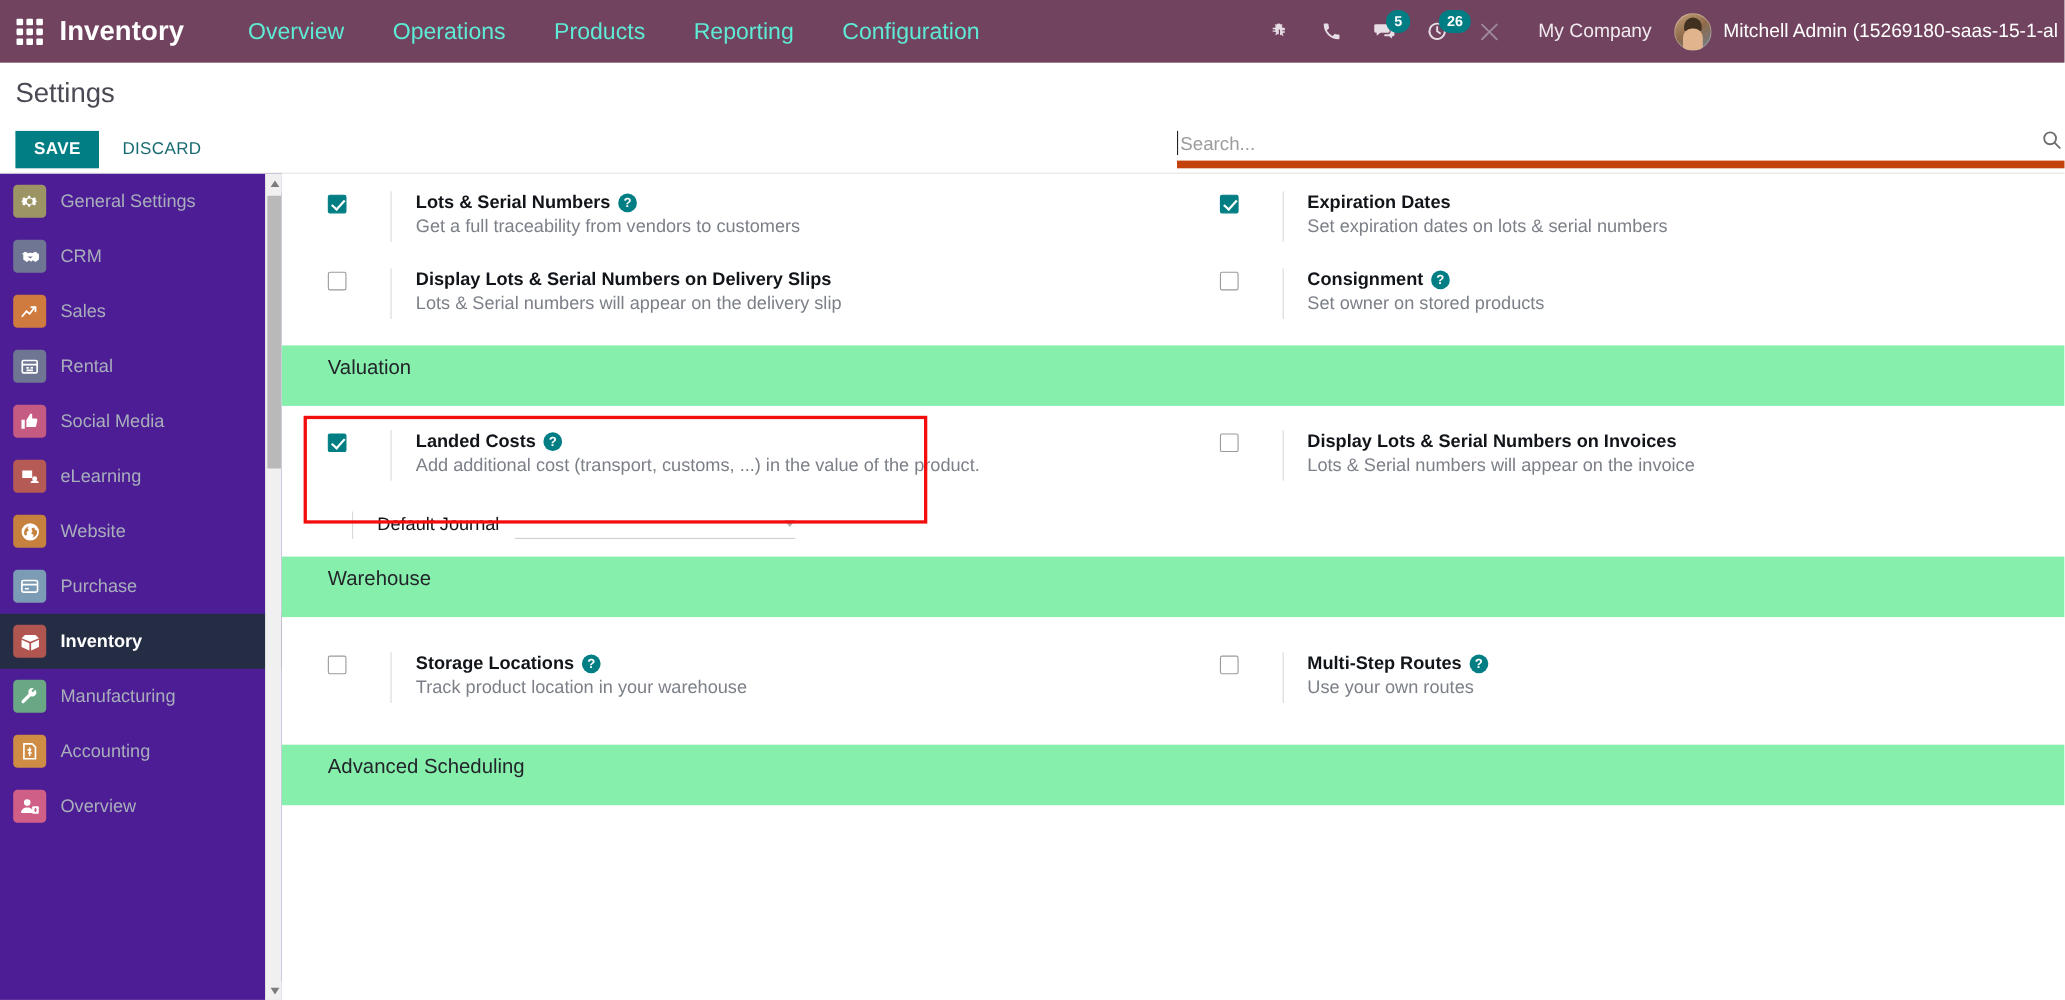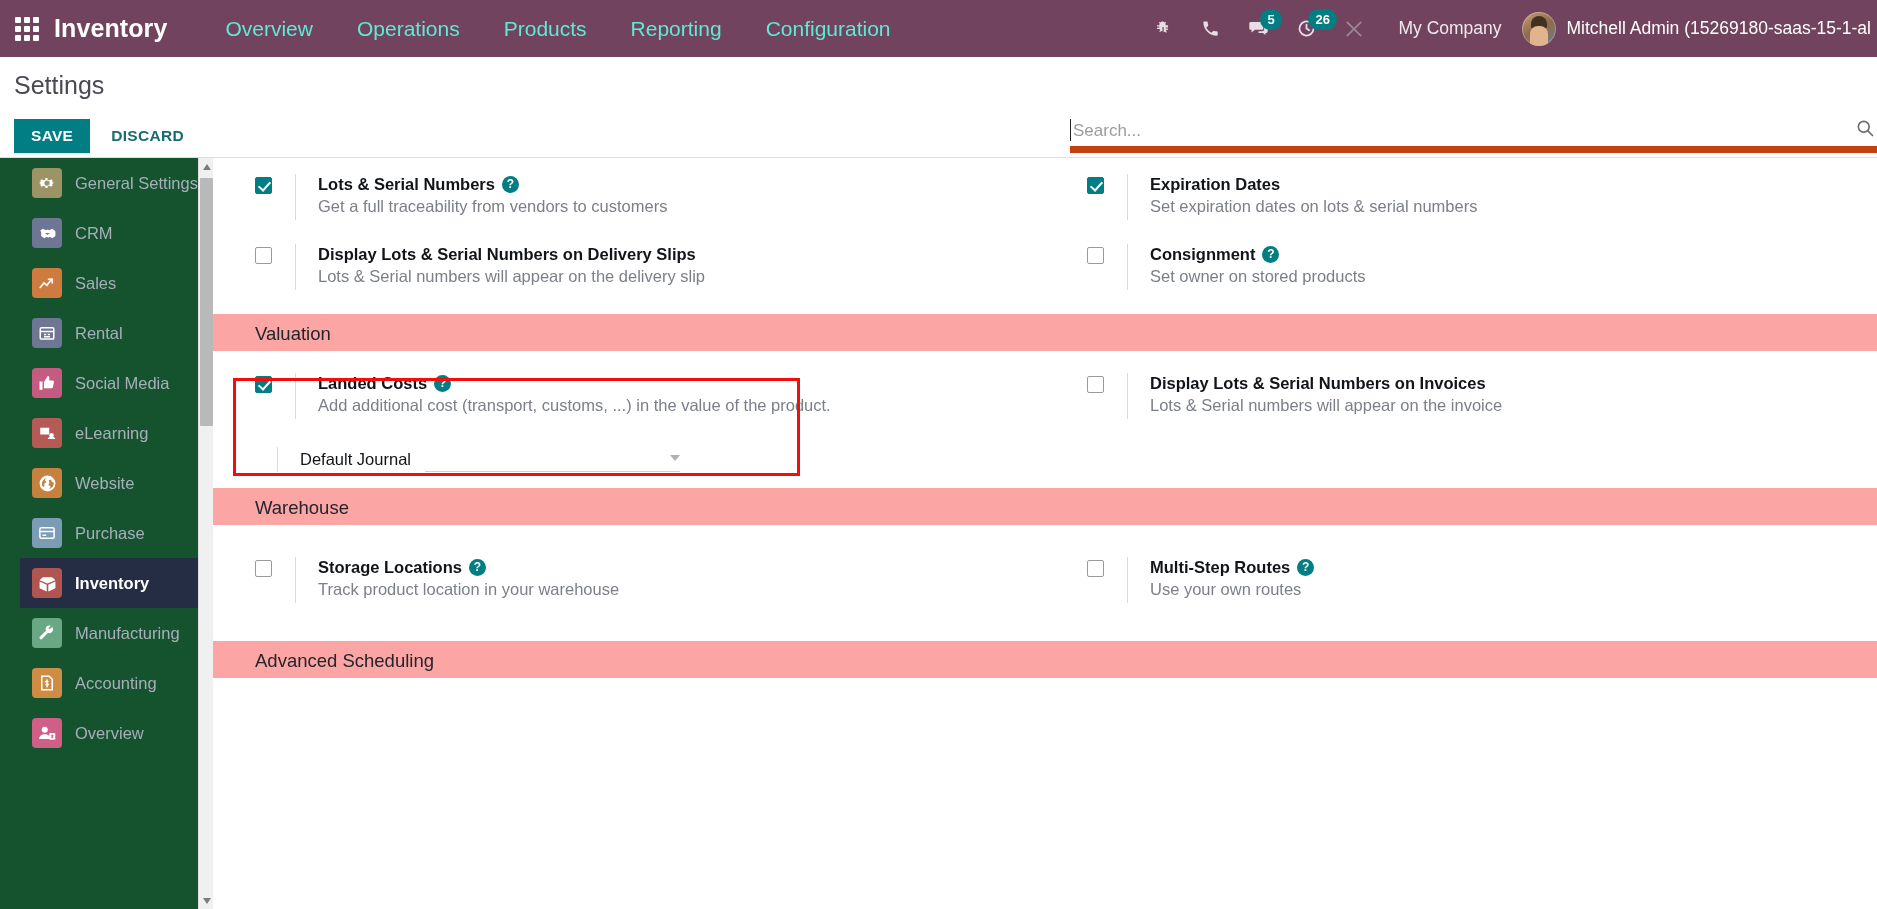--- a/index.html
+++ b/index.html
@@ -71,21 +71,21 @@
   .page-title {
     position: absolute; left: 14px; top: 14px;
     font-size: 25px; color: #4a4a55; font-weight: 400;
   }
   .btn-row { position: absolute; left: 14px; top: 62px; display: flex; align-items: center; gap: 10px; }
   .btn-save {
     background: #017e84; color: #fff; font-size: 15.5px; font-weight: 700;
     padding: 8px 17px; border: none; cursor: pointer; letter-spacing: .3px;
   }
   .btn-discard {
-    background: transparent; color: #186b72; font-size: 15.5px; font-weight: 700;
+    background: transparent; color: #186b72; font-size: 15.5px; font-weight: 400;
     padding: 8px 11px; border: none; cursor: pointer; letter-spacing: .3px;
   }
   .searchwrap {
     position: absolute; left: 1070px; top: 62px; right: 0;
     display: flex; align-items: flex-end;
     border-bottom: 7px solid #c2410c; height: 34px;
   }
   .searchwrap .caret {
     width: 1px; height: 22px; background: #222; margin-bottom: 5px; flex: 0 0 auto;
   }
@@ -94,22 +94,22 @@
     font-size: 17px; color: #333; font-family: "Liberation Sans", sans-serif;
     padding: 0 0 5px 2px;
   }
   .search-input::placeholder { color: #9c9c9c; }
   .search-icon { flex: 0 0 auto; color: #6d6d6d; padding: 0 2px 4px 6px; }
 
   
   .body-wrap { display: flex; height: 751px; }
 
   .sidebar {
-    width: 213px; background: #14532d; flex: 0 0 auto;
-    overflow: hidden; position: relative; padding-left: 20px;
+    width: 256px; background: #4c1d95; flex: 0 0 auto;
+    overflow: hidden; position: relative;
   }
   .side-item {
     height: 50px; display: flex; align-items: center; gap: 13px;
     padding-left: 12px; cursor: pointer;
   }
   .side-item.active { background: #242d44; }
   .side-ico {
     width: 30px; height: 30px; border-radius: 4px; flex: 0 0 auto;
     display: flex; align-items: center; justify-content: center;
     color: #fff; position: relative; overflow: hidden;
@@ -136,40 +136,40 @@
   .sb-thumb {
     position: absolute; left: 1px; top: 20px; width: 13px; height: 248px;
     background: #b9b9b9; border-radius: 1px;
   }
 
   .content {
     flex: 1 1 auto; background: #fff; position: relative; overflow: hidden;
   }
 
   .section-head {
-    background: #fca5a5; padding: 9px 0 6px 42px;
+    background: #86efac; padding: 9px 0 24px 42px;
     font-size: 18.5px; color: #22252a; font-weight: 400;
   }
   .rows { display: flex; flex-wrap: wrap; padding: 10px 0 12px 0; }
   .setting {
     width: 50%; display: flex; align-items: flex-start;
     padding: 12px 40px 12px 42px; position: relative;
   }
   .cb {
     width: 17px; height: 17px; flex: 0 0 auto; margin-top: 3px;
     border: 1px solid #9a9a9a; background: #fff; border-radius: 2px;
     cursor: pointer; position: relative;
   }
   .cb.on { background: #017e84; border-color: #017e84; }
   .cb.on::after {
     content: ""; position: absolute; left: 5px; top: 1px;
     width: 5px; height: 10px; border: solid #fff;
     border-width: 0 2px 2px 0; transform: rotate(42deg);
   }
-  .stxt { margin-left: 23px; padding-left: 22px; border-left: 1px solid #d9d9d9; min-height: 46px; }
+  .stxt { margin-left: 40px; padding-left: 22px; border-left: 1px solid #d9d9d9; min-height: 46px; }
   .stitle {
     font-size: 16.5px; color: #111418; font-weight: 700;
     display: flex; align-items: center; gap: 7px; line-height: 1.25;
   }
   .sdesc { font-size: 16.5px; color: #7b7f87; margin-top: 5px; line-height: 1.45; max-width: 500px; }
   .help {
     width: 17px; height: 17px; border-radius: 50%; background: #017e84;
     color: #fff; font-size: 12px; font-weight: 700;
     display: inline-flex; align-items: center; justify-content: center;
     flex: 0 0 auto; cursor: pointer; line-height: 1;

